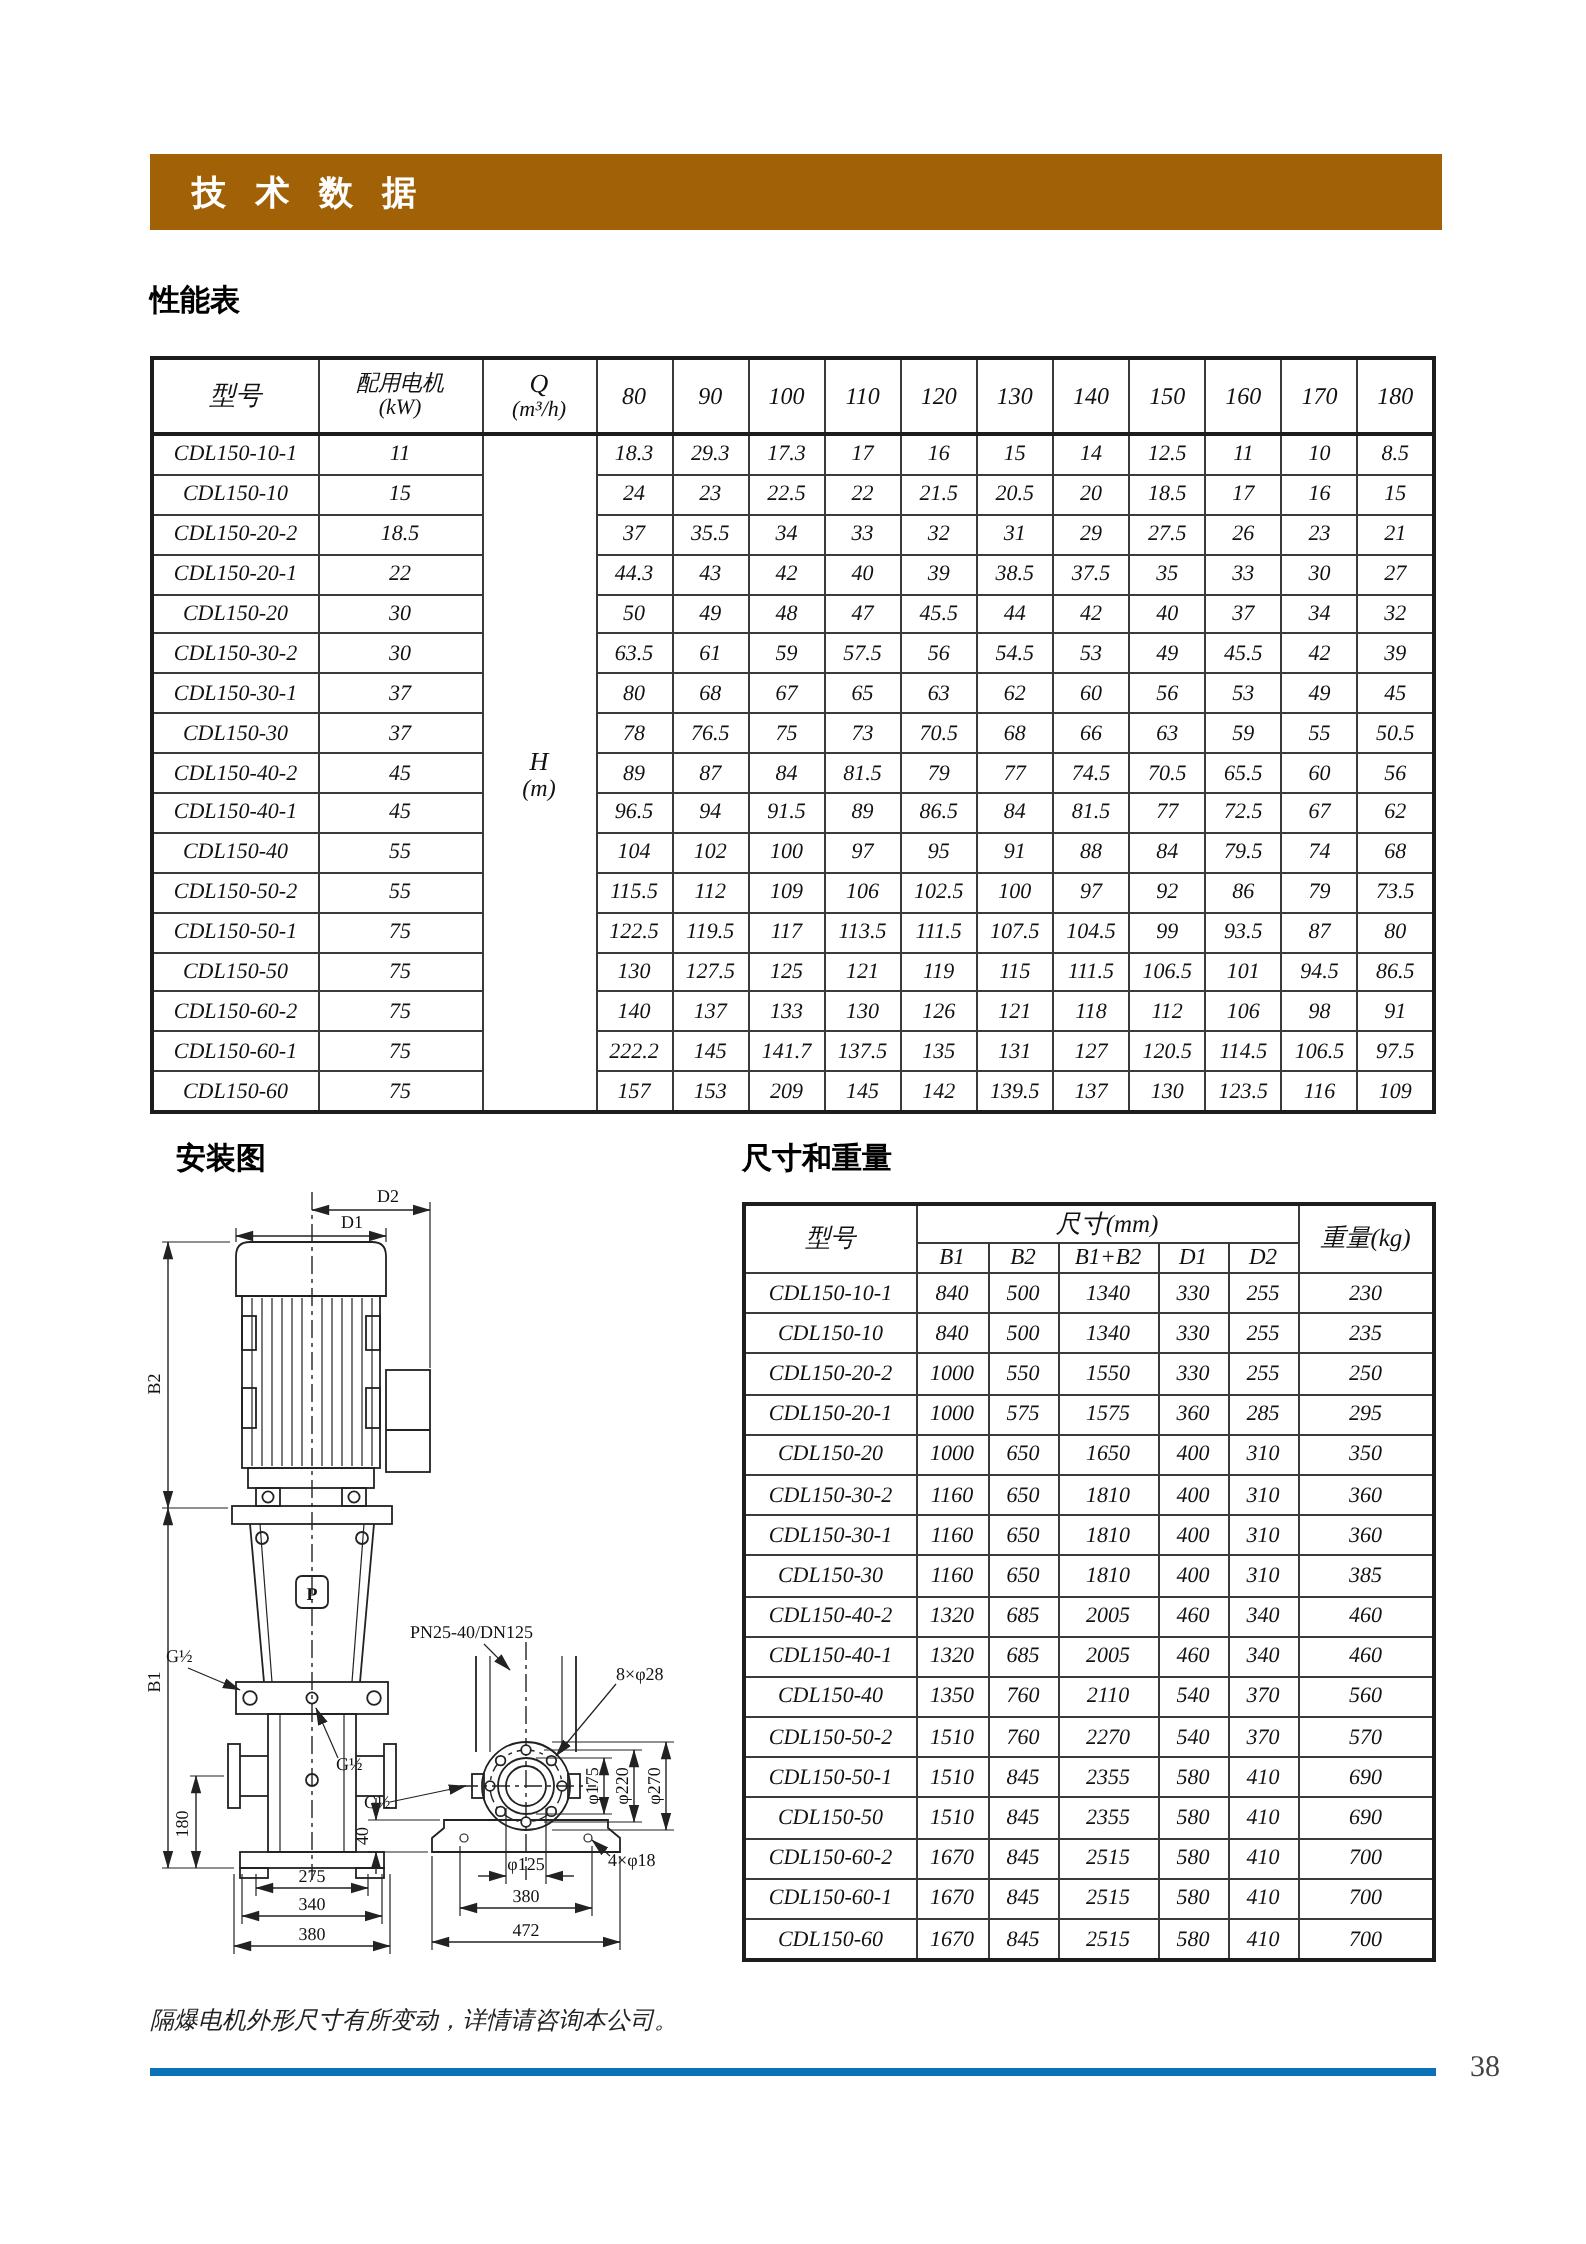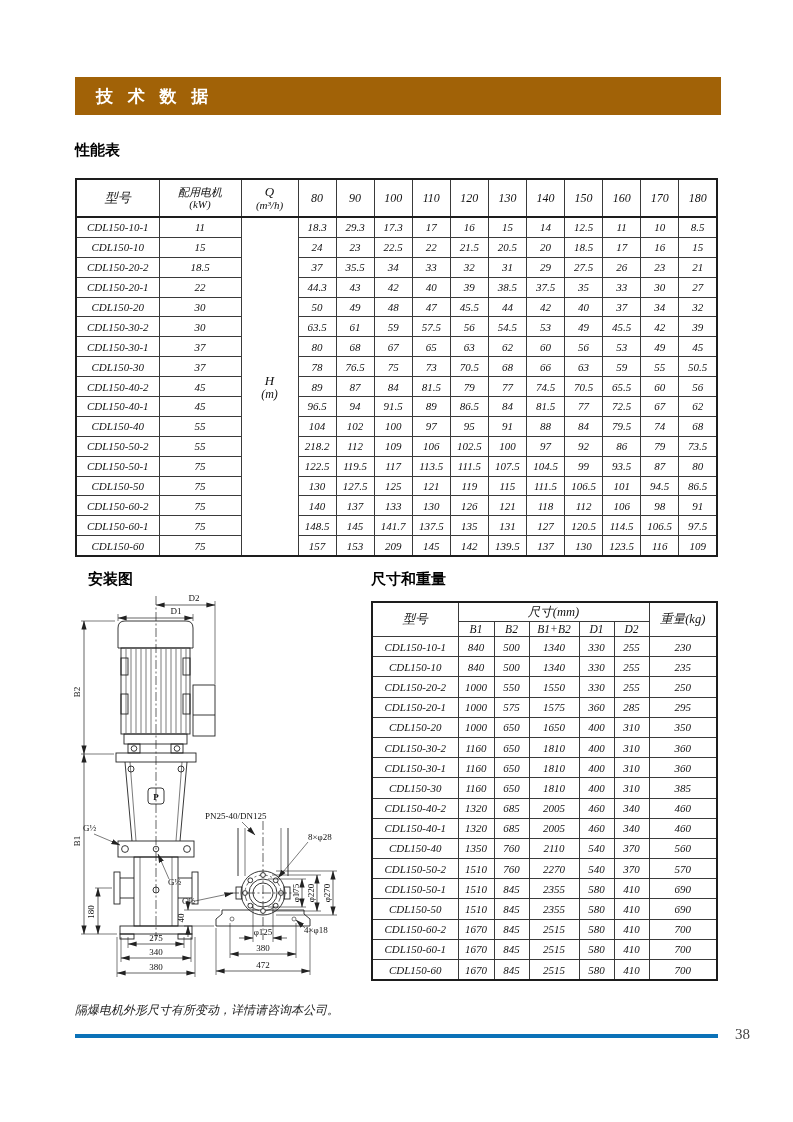--- a/index.html
+++ b/index.html
@@ -245,21 +245,21 @@
         <td>91</td>
         <td>88</td>
         <td>84</td>
         <td>79.5</td>
         <td>74</td>
         <td>68</td>
       </tr>
       <tr>
         <td>CDL150-50-2</td>
         <td>55</td>
-        <td>218.2</td>
+        <td>115.5</td>
         <td>112</td>
         <td>109</td>
         <td>106</td>
         <td>102.5</td>
         <td>100</td>
         <td>97</td>
         <td>92</td>
         <td>86</td>
         <td>79</td>
         <td>73.5</td>
@@ -305,21 +305,21 @@
         <td>121</td>
         <td>118</td>
         <td>112</td>
         <td>106</td>
         <td>98</td>
         <td>91</td>
       </tr>
       <tr>
         <td>CDL150-60-1</td>
         <td>75</td>
-        <td>148.5</td>
+        <td>222.2</td>
         <td>145</td>
         <td>141.7</td>
         <td>137.5</td>
         <td>135</td>
         <td>131</td>
         <td>127</td>
         <td>120.5</td>
         <td>114.5</td>
         <td>106.5</td>
         <td>97.5</td>

